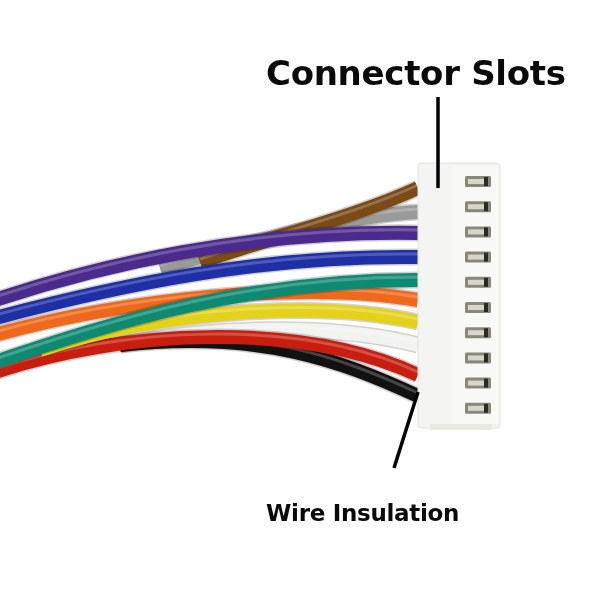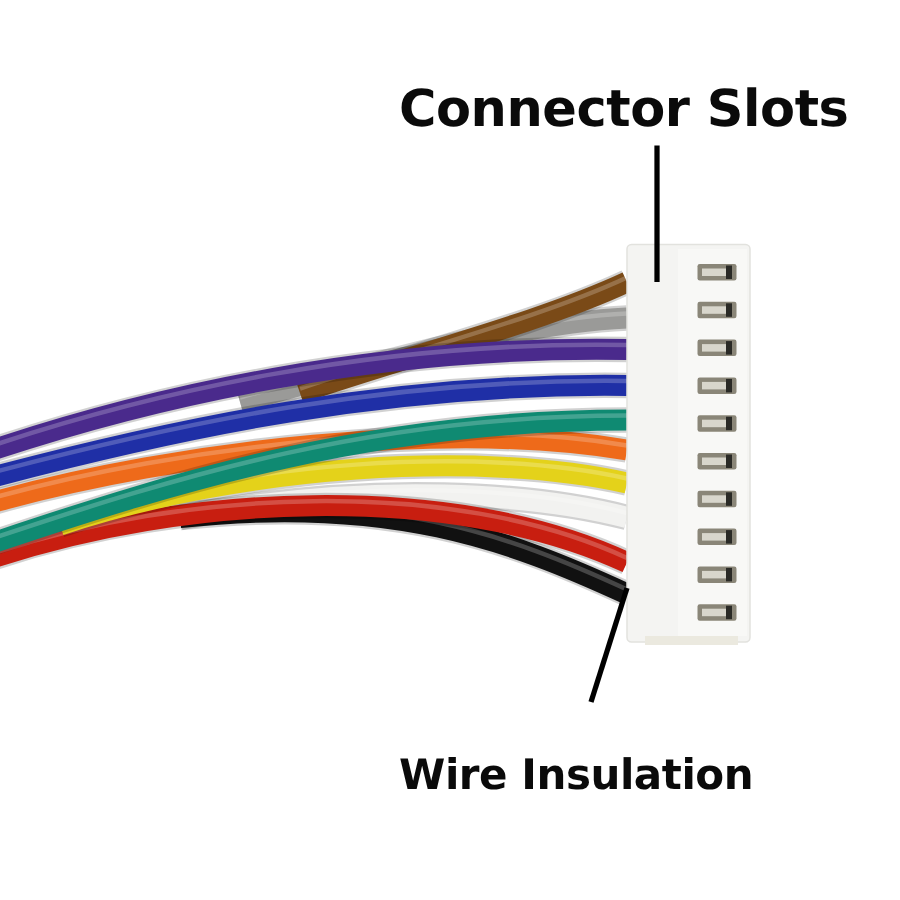--- a/index.html
+++ b/index.html
@@ -2,21 +2,21 @@
 <html><head>
 <meta charset="utf-8">
 <style>
   html, body { margin: 0; padding: 0; background: #ffffff; }
   body { width: 600px; height: 600px; position: relative; overflow: hidden; font-family: "DejaVu Sans", sans-serif; }
   .label {
     position: absolute; font-weight: bold; color: #0a0a0a;
     font-family: "DejaVu Sans", sans-serif; white-space: nowrap; letter-spacing: -0.3px;
   }
   #lbl-top { left: 266px; top: 20px; font-size: 34px; margin-top: 33px; }
-  #lbl-bottom { left: 266px; top: 500px; font-size: 28px; }
+  #lbl-bottom { left: 266px; top: 500px; font-size: 23px; }
   svg#scene { position: absolute; left: 0; top: 0; }
 </style>
 </head>
 <body>
 
 <svg id="scene" width="600" height="600" viewBox="0 0 600 600">
   <g id="wires-group">
       <path d="M 160 268 C 260 240, 350 215, 418 212" stroke="rgba(0,0,0,0.18)" stroke-width="17" fill="none" stroke-linecap="butt"></path>
       <path d="M 160 268 C 260 240, 350 215, 418 212" stroke="#9a9a98" stroke-width="14" fill="none" stroke-linecap="butt"></path>
       <path d="M 160 268 C 260 240, 350 215, 418 212" stroke="rgba(255,255,255,0.22)" stroke-width="3" fill="none" transform="translate(0,-3)"></path>

